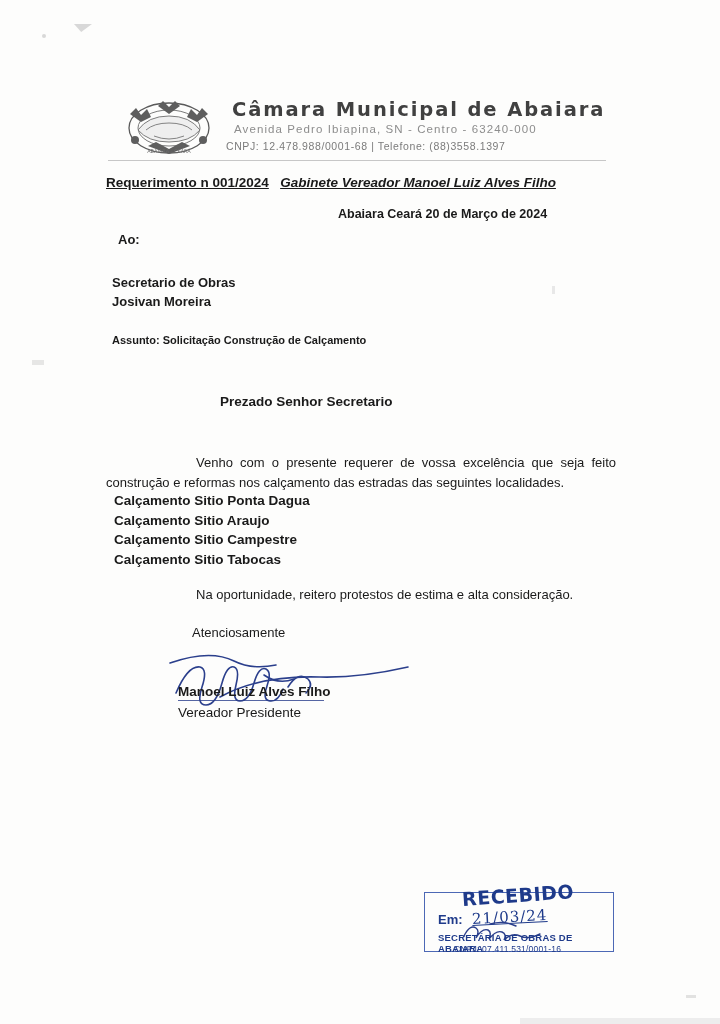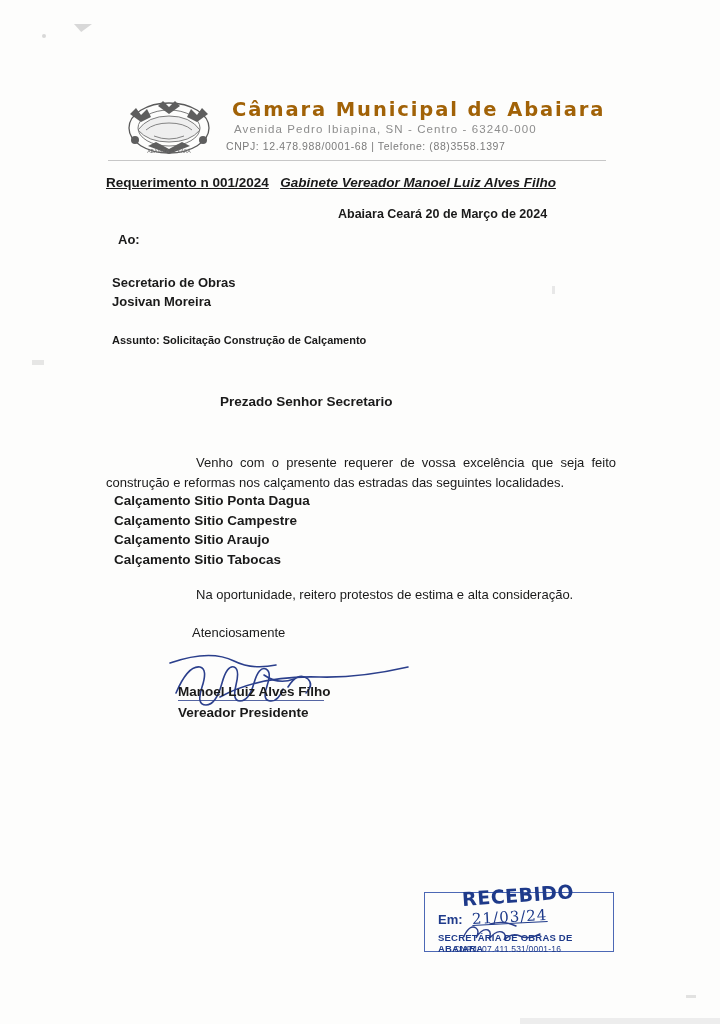--- a/index.html
+++ b/index.html
@@ -47,21 +47,21 @@
   .brasao svg { display: block; }
 
   .lh-title {
     position: absolute;
     left: 124px;
     top: 0px;
     font-family: "DejaVu Sans", sans-serif;
     font-weight: bold;
     font-size: 19.5px;
     letter-spacing: 1.9px;
-    color: #a16207;
+    color: #404040;
     white-space: nowrap;
   }
   .lh-line2 {
     position: absolute;
     left: 126px;
     top: 25px;
     font-size: 11.5px;
     letter-spacing: 1.1px;
     color: #8d8d8d;
     white-space: nowrap;
@@ -183,21 +183,21 @@
     left: 178px;
     top: 684px;
     font-size: 13.5px;
     font-weight: bold;
   }
   .sig-role {
     position: absolute;
     left: 178px;
     top: 705px;
     font-size: 13.5px;
-    font-weight: bold;
+    font-weight: normal;
   }
 
   
   .signature {
     position: absolute;
     left: 168px;
     top: 645px;
     width: 300px;
     height: 70px;
     pointer-events: none;
@@ -328,22 +328,22 @@
   <div class="dest2">Josivan Moreira</div>
 
   <div class="assunto">Assunto: Solicitação Construção de Calçamento</div>
 
   <div class="saudacao">Prezado Senhor Secretario</div>
 
   <div class="para1">Venho com o presente requerer de vossa excelência  que seja feito construção e reformas nos calçamento das estradas das seguintes localidades.</div>
 
   <div class="list">
     <div>Calçamento Sitio Ponta Dagua</div>
+    <div>Calçamento Sitio Araujo</div>
     <div>Calçamento Sitio Campestre</div>
-    <div>Calçamento Sitio Araujo</div>
     <div>Calçamento Sitio Tabocas</div>
   </div>
 
   <div class="para2">Na oportunidade, reitero protestos de estima e alta consideração.</div>
   <div class="atenciosamente">Atenciosamente</div>
 
   <div class="signature">
     <svg width="300" height="70" viewBox="0 0 300 70">
       <g fill="none" stroke="#2b3f8c" stroke-width="1.6" stroke-linecap="round">
         <path d="M8 48 q12 -28 24 -26 q8 2 2 20 q-6 18 4 18 q10 0 16 -22 q5 -18 12 -16 q6 2 2 18 q-4 16 4 16 q9 0 14 -18 q5 -17 12 -14 q6 3 1 17 q-5 14 3 15 q8 1 13 -12"></path>

